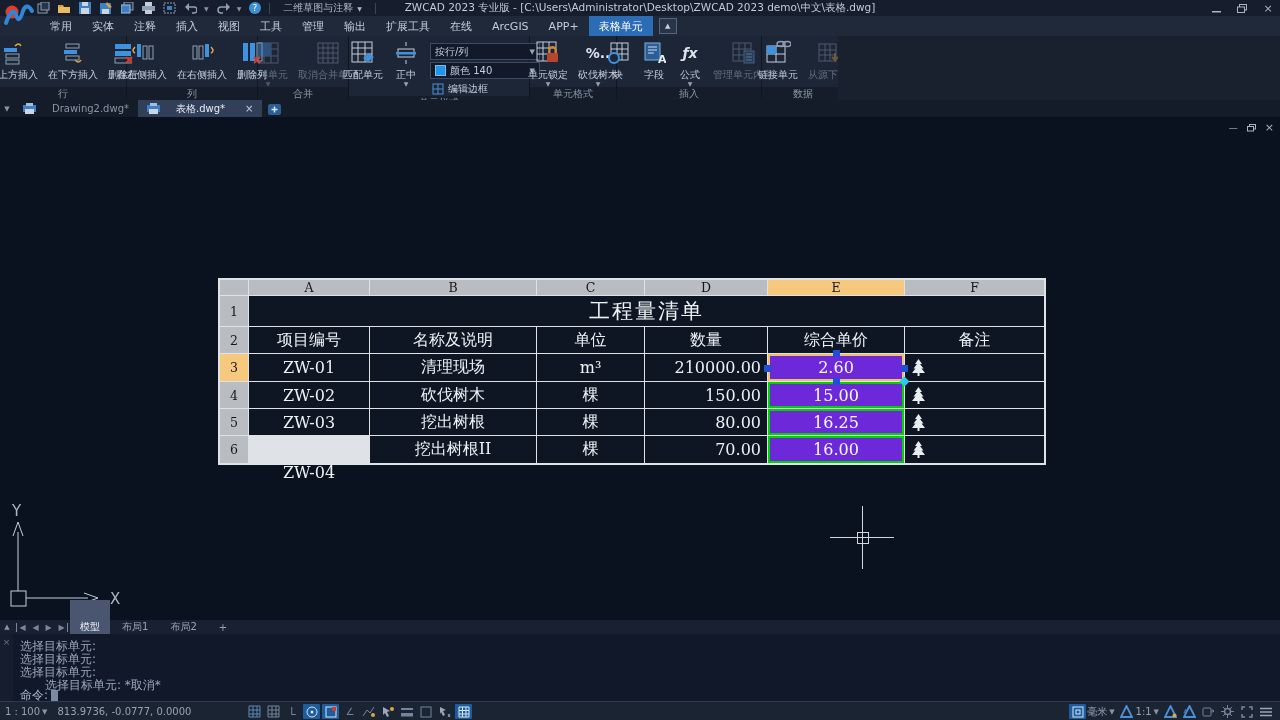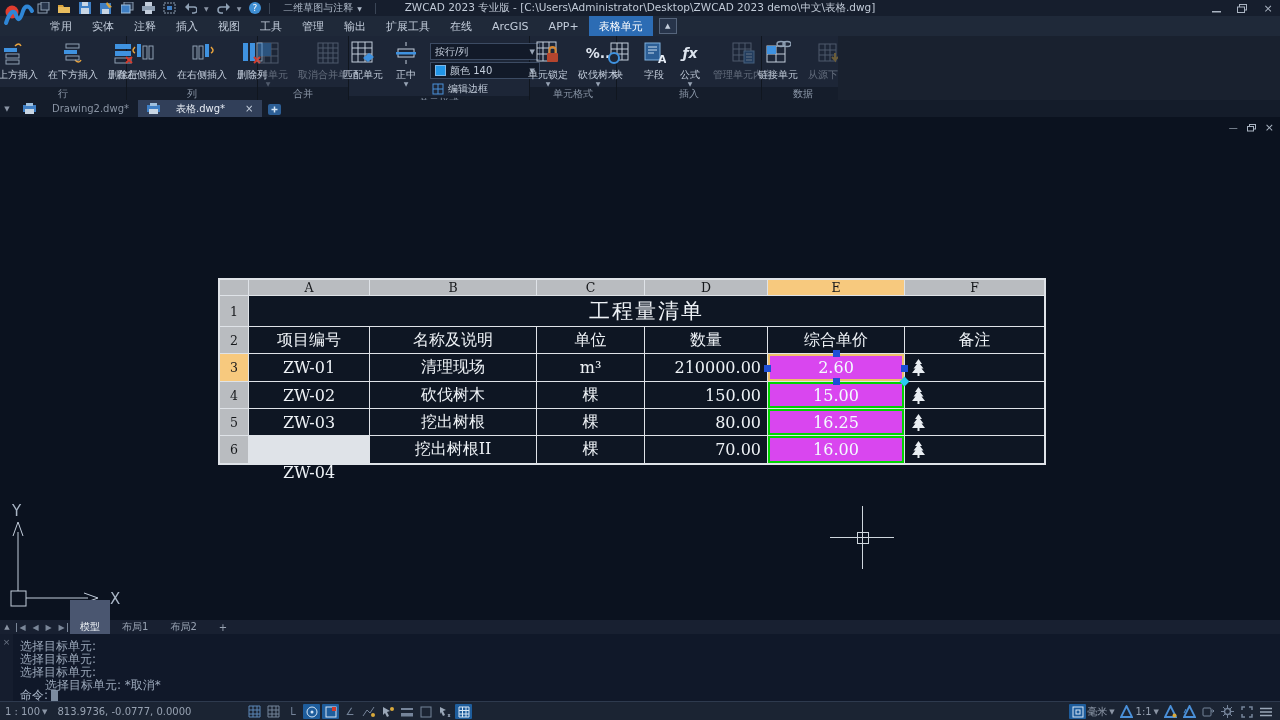--- a/index.html
+++ b/index.html
@@ -63,21 +63,21 @@
   
   #zwtable{left:218px;top:278px;display:grid;background:#dfe3e8;gap:1px;border:2px solid #dfe3e8;
     grid-template-columns:28px 120px 166px 107px 122px 136px 139px;
     grid-template-rows:15px 30px 26px 27px 26px 26px 27px;
     font-family:"DejaVu Serif","Liberation Serif",serif;}
   .c{background:#0e1623;display:flex;align-items:center;justify-content:center;color:#eef2f6;font-size:16px;}
   .hdr{background:#b9bcc0;color:#16181b;font-size:12.5px;}
   .hdr.sel{background:#f7c97e;}
   .c.num{justify-content:flex-end;padding-right:6px;}
   .c.title{font-size:21px;letter-spacing:2px;}
-  .c.price{background:#d946ef;color:#f4fbff;box-shadow:inset 0 0 0 2px #00d400;position:relative;}
+  .c.price{background:#6d28d9;color:#f4fbff;box-shadow:inset 0 0 0 2px #00d400;position:relative;}
   .c.price.cur{box-shadow:inset 0 0 0 2px #eec06a;}
   .grip{position:absolute;width:7px;height:7px;background:#1e4fd6;z-index:5;}
   .gdiamond{position:absolute;width:7px;height:7px;background:#29c9f2;transform:rotate(45deg);z-index:5;}
   .note{justify-content:flex-start;padding-left:7px;}
 
   
   .xline{background:#cfd6dd;}
   #pickbox{left:857px;top:532px;width:10px;height:10px;border:1px solid #cfd6dd;}
 
   

